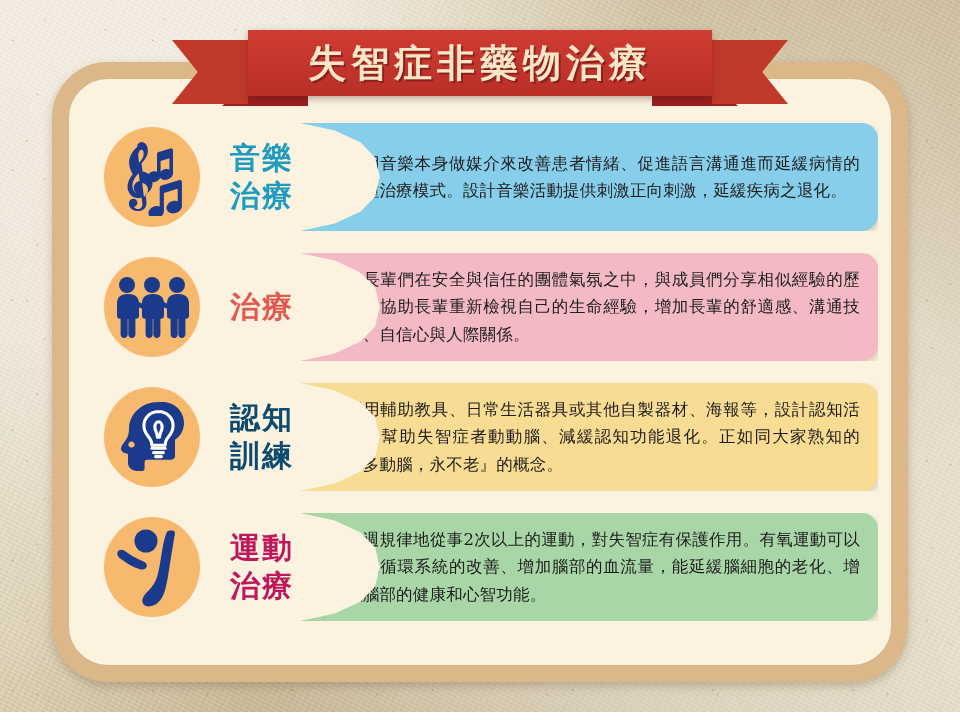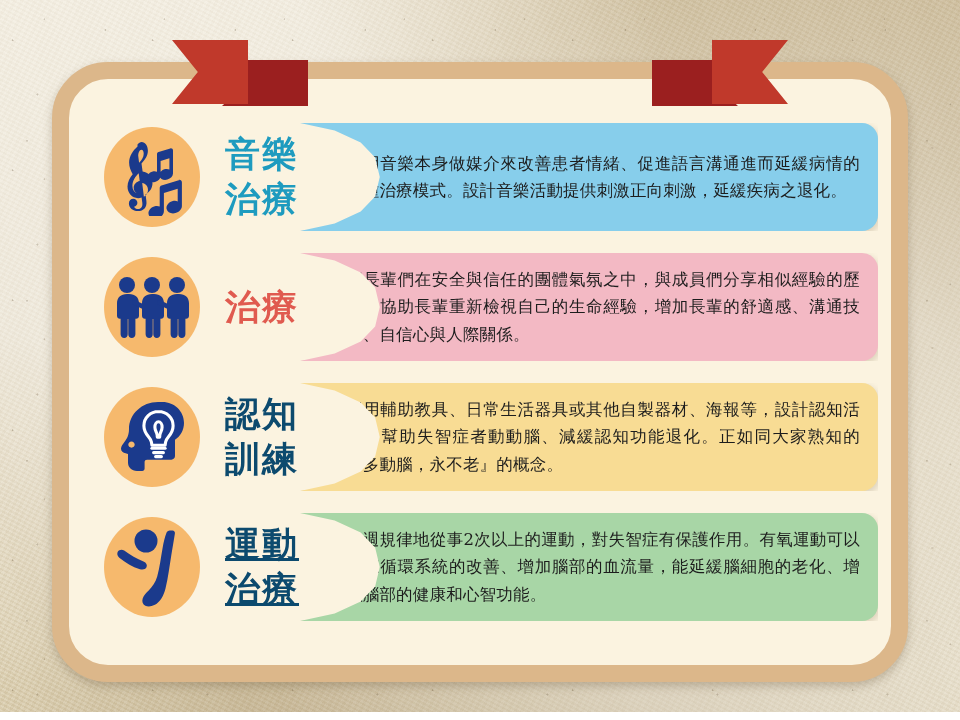--- a/index.html
+++ b/index.html
@@ -165,21 +165,21 @@
   }
   .icon-circle svg { display: block; }
 
   .row-label {
     flex: 0 0 auto;
     width: 104px;
     margin-left: 10px;
     text-align: center;
     font-family: "DejaVu Sans", "Liberation Sans", sans-serif;
     font-weight: bold;
-    font-size: 35px;
+    font-size: 30px;
     line-height: 1.28;
     letter-spacing: 2px;
     z-index: 3;
   }
   .row-label span { display: block; }
 
   
   .panel {
     position: relative;
     flex: 1 1 auto;
@@ -211,38 +211,41 @@
   
   .row-music   .row-label { color: #1e9bbf; }
   .row-music   .panel     { background: #87ceeb; }
 
   .row-remin   .row-label { color: #e05a4f; }
   .row-remin   .panel     { background: #f3b9c4; }
 
   .row-cog     .row-label { color: #0c4a6e; }
   .row-cog     .panel     { background: #f8dc94; }
 
-  .row-exer    .row-label { color: #0c4a6e; text-decoration: underline; }
+  .row-exer    .row-label { color: #be185d; }
   .row-exer    .panel     { background: #a8d6a6; }
 </style>
 </head>
 <body>
 
 <div id="poster">
 
   <div id="paper-texture"></div>
   <div id="paper-speckle"></div>
 
   <div id="card"></div>
 
   <div id="banner">
     <div class="ribbon-tail" id="ribbon-tail-left"></div>
     <div class="ribbon-tail" id="ribbon-tail-right"></div>
     <div class="ribbon-wing" id="ribbon-wing-left"></div>
     <div class="ribbon-wing" id="ribbon-wing-right"></div>
+    <div id="ribbon-center">
+      <div id="banner-title">失智症非藥物治療</div>
+    </div>
   </div>
 
   <div id="rows">
 
     <div class="row row-music">
       <div class="icon-circle">
         <svg width="78" height="78" viewBox="0 0 78 78">
           <g fill="#1b3a8c">
             <path d="M24.5 8.5c-4.6 4.2-8.4 9.6-8.4 16.1 0 4.3 1.7 8.2 3.6 11.6-2.9 3.6-5.2 7.6-5.2 12.4 0 6.6 4.6 11.6 10.6 11.6 1.2 0 2.4-.2 3.5-.6l.7 5.2c.5 3.9-1.2 6.3-4.1 6.3-2 0-3.4-1-4.1-2.4 1.9-.3 3.3-1.9 3.3-3.9 0-2.3-1.8-4-4.1-4-2.5 0-4.4 2-4.4 4.7 0 4.3 3.8 7.6 9.1 7.6 5.6 0 9.2-4.1 8.4-10.2l-.9-6.6c4.3-2.2 7-6.4 7-11.3 0-6.1-4.2-10.9-9.9-11.5l-1.1-8.1c3.6-3.6 6.4-7.6 6.4-12.6 0-5.1-2.8-8.9-6.2-8.9-1.6 0-3 .8-4.2 2.6zm3.9 3.2c1.4 0 2.3 1.6 2.3 4 0 3.3-2 6.4-4.6 9.1l-.8-6.2c-.4-3.3 1.2-6.9 3.1-6.9zm-2.7 23.6l1 7.6c-3.5.7-6 3.4-6 6.8 0 2.4 1.2 4.4 3.1 5.5-2.6-1.2-4.4-3.9-4.4-7.3 0-4.9 2.9-9.4 6.3-12.6zm3.5 9.6c3.4.5 5.8 3.2 5.8 6.8 0 3-1.6 5.6-4.1 7l-1.7-13.8z"></path>
             <path d="M57.3 10.4l-11.7 3.6c-1 .3-1.6 1.1-1.6 2.1v17.7c-1.2-.6-2.7-.8-4.3-.4-3.7 1-6.2 4.2-5.5 7.1.6 2.9 4.1 4.4 7.8 3.4 3.2-.9 5.5-3.4 5.6-6v-15l8.8-2.7v11.3c-1.2-.6-2.7-.8-4.3-.4-3.7 1-6.2 4.2-5.5 7.1.6 2.9 4.1 4.4 7.8 3.4 3.2-.9 5.5-3.4 5.6-6V12.5c0-1.5-1.3-2.5-2.7-2.1z"></path>

